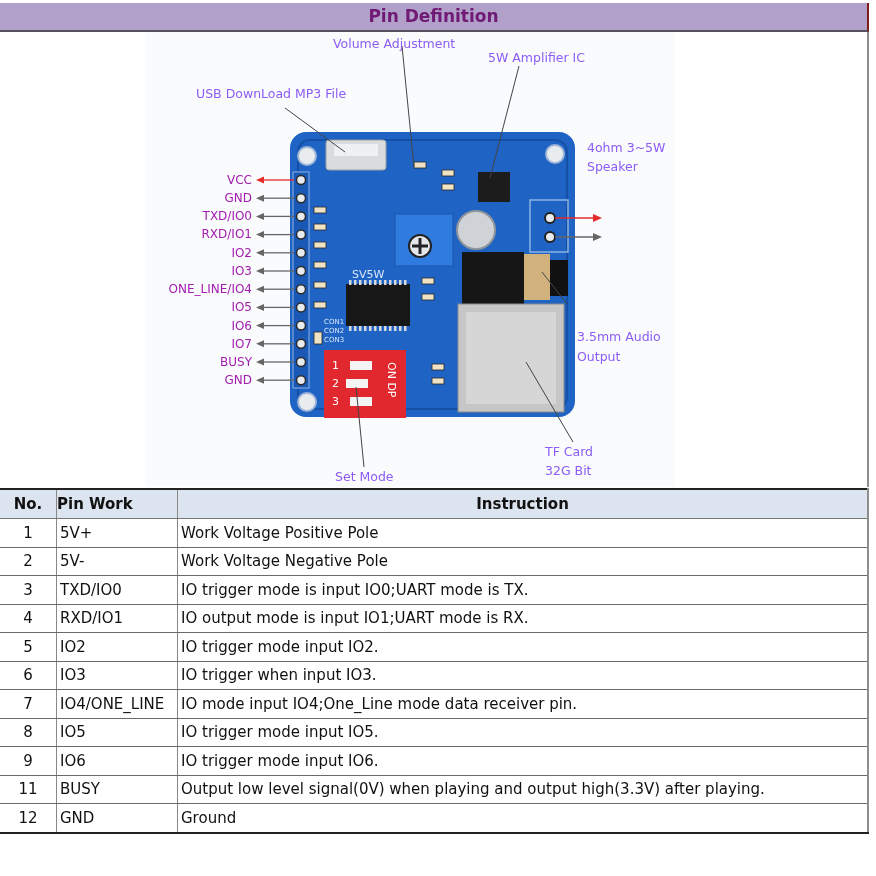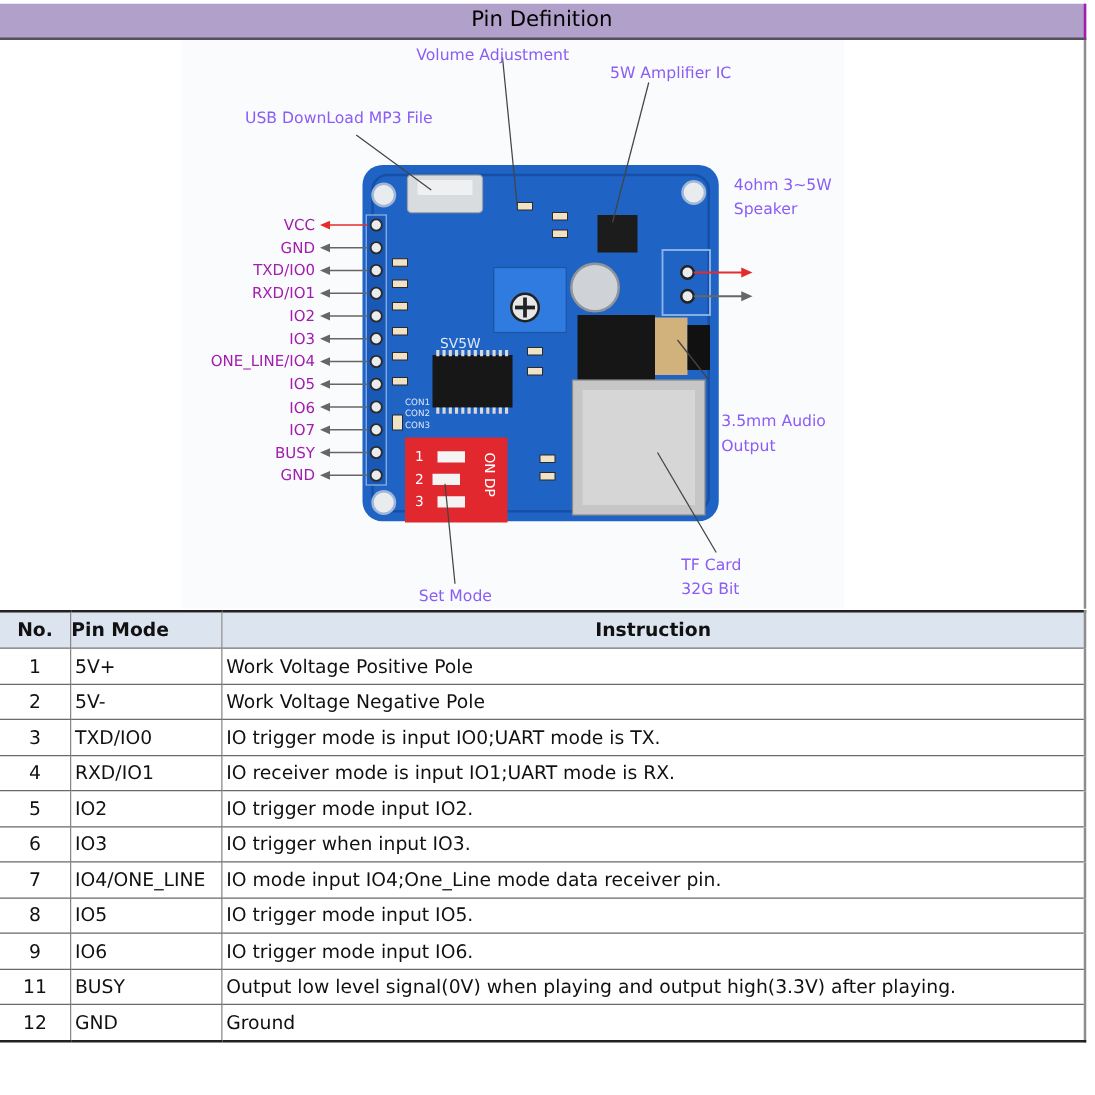--- a/index.html
+++ b/index.html
@@ -1,17 +1,17 @@
 <!DOCTYPE html>
 <html><head>
 <meta charset="utf-8">
 <style>
   html, body { margin:0; padding:0; background:#ffffff; }
   body { width:876px; height:876px; position:relative; overflow:hidden; font-family:"DejaVu Sans", sans-serif; }
-  .title-bar { position:absolute; left:0; top:3px; width:867px; height:27px; background:#b1a0c9; border-bottom:2px solid #55505e; border-right:2px solid #a21caf; text-align:center; font-weight:normal; font-size:17px; line-height:27px; color:#000000; }
+  .title-bar { position:absolute; left:0; top:3px; width:867px; height:27px; background:#b1a0c9; border-bottom:2px solid #55505e; border-right:2px solid #7f1d1d; text-align:center; font-weight:bold; font-size:17px; line-height:27px; color:#701a75; }
   .figure { position:absolute; left:0; top:32px; width:867px; height:455px; border-right:2px solid #8d8d8d; background:#fff; }
   .figure svg { position:absolute; left:0; top:0; }
   .callout { position:absolute; color:#8b5cf6; font-size:12.5px; white-space:nowrap; line-height:15px; }
   .pin-label { position:absolute; color:#a21caf; font-size:12px; text-align:right; width:92px; line-height:14px; }
   table.pins { position:absolute; left:0; top:488px; width:869px; border-collapse:collapse; font-size:15px; color:#111; }
   table.pins th { background:#dbe4ef; font-weight:bold; height:28px; border-top:2px solid #222; border-bottom:1px solid #777; text-align:left; padding:0 0; }
   table.pins th.c-no { text-align:center; }
   table.pins th.c-ins { text-align:center; }
   table.pins td { height:27.5px; border-bottom:1px solid #6a6a6a; padding:0 3px; white-space:nowrap; }
   table.pins tr:last-child td { border-bottom:2px solid #222; }
@@ -198,21 +198,21 @@
   <div class="pin-label" style="left:160px;top:287px;">IO6</div>
   <div class="pin-label" style="left:160px;top:305px;">IO7</div>
   <div class="pin-label" style="left:160px;top:323px;">BUSY</div>
   <div class="pin-label" style="left:160px;top:341px;">GND</div>
 </div>
 
 <table class="pins">
   <thead>
     <tr>
       <th class="c-no">No.</th>
-      <th class="c-name">Pin Mode</th>
+      <th class="c-name">Pin Work</th>
       <th class="c-ins">Instruction</th>
     </tr>
   </thead>
   <tbody id="pin-rows">
       <tr>
         <td class="c-no">1</td>
         <td class="c-name">5V+</td>
         <td class="c-ins">Work Voltage Positive Pole</td>
       </tr>
       <tr>
@@ -221,21 +221,21 @@
         <td class="c-ins">Work Voltage Negative Pole</td>
       </tr>
       <tr>
         <td class="c-no">3</td>
         <td class="c-name">TXD/IO0</td>
         <td class="c-ins">IO trigger mode is input IO0;UART mode is TX.</td>
       </tr>
       <tr>
         <td class="c-no">4</td>
         <td class="c-name">RXD/IO1</td>
-        <td class="c-ins">IO receiver mode is input IO1;UART mode is RX.</td>
+        <td class="c-ins">IO output mode is input IO1;UART mode is RX.</td>
       </tr>
       <tr>
         <td class="c-no">5</td>
         <td class="c-name">IO2</td>
         <td class="c-ins">IO trigger mode input IO2.</td>
       </tr>
       <tr>
         <td class="c-no">6</td>
         <td class="c-name">IO3</td>
         <td class="c-ins">IO trigger when input IO3.</td>

